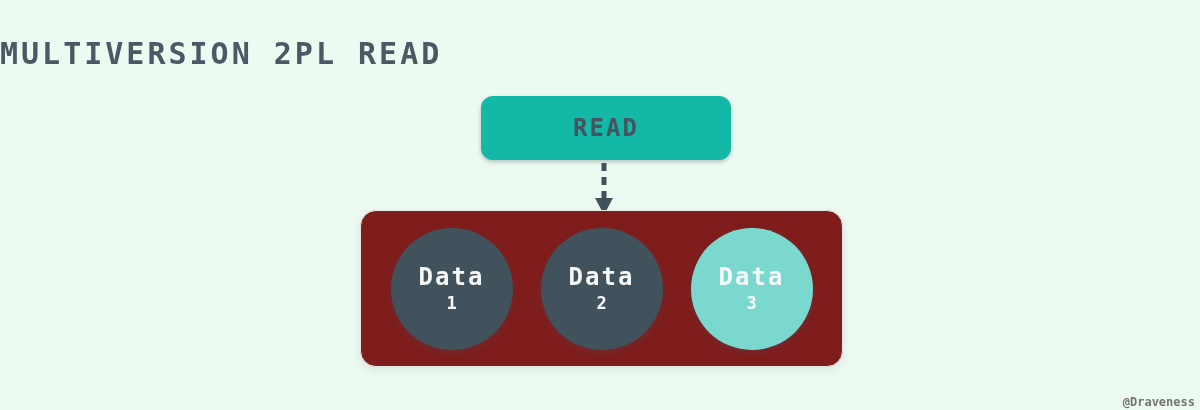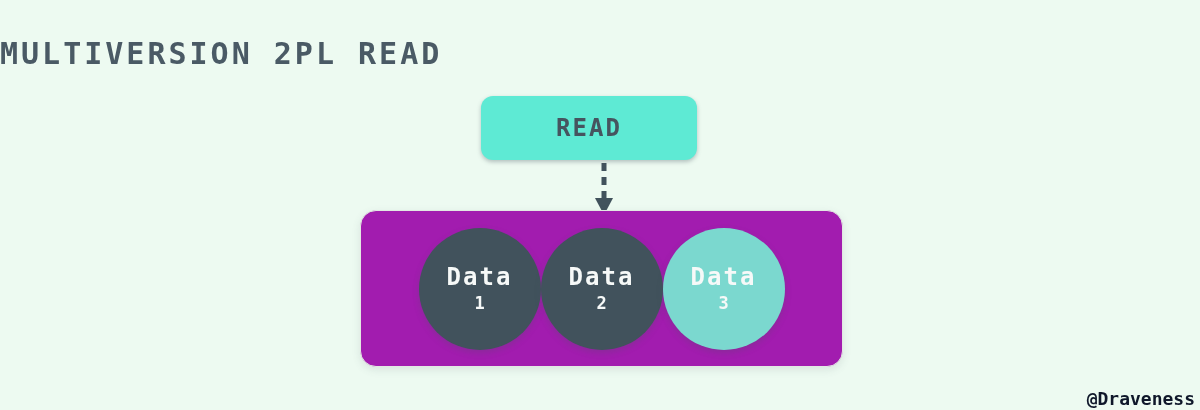--- a/index.html
+++ b/index.html
@@ -18,23 +18,23 @@
     text-align: left;
     font-size: 30px;
     font-weight: bold;
     letter-spacing: 3px;
     color: #4a5a65;
   }
   .read-box {
     position: absolute;
     left: 481px;
     top: 96px;
-    width: 216px;
+    width: 250px;
     height: 64px;
-    background: #5eead4;
+    background: #14b8a6;
     border-radius: 12px;
     box-shadow: 0 2px 4px rgba(70, 84, 95, 0.35);
     display: flex;
     align-items: center;
     justify-content: center;
     font-size: 24px;
     font-weight: bold;
     letter-spacing: 2px;
     color: #46545f;
   }
@@ -42,27 +42,28 @@
     position: absolute;
     left: 586px;
     top: 160px;
   }
   .versions-container {
     position: absolute;
     left: 360px;
     top: 210px;
     width: 483px;
     height: 157px;
-    background: #a21caf;
+    background: #7f1d1d;
     border: 1px solid #e2e8e3;
     border-radius: 16px;
     box-shadow: 0 3px 8px rgba(70, 84, 95, 0.12);
     display: flex;
     align-items: center;
     justify-content: center;
+    gap: 28px;
   }
   .data-circle {
     width: 122px;
     height: 122px;
     border-radius: 50%;
     display: flex;
     flex-direction: column;
     align-items: center;
     justify-content: center;
     box-shadow: 0 3px 6px rgba(70, 84, 95, 0.25);
@@ -79,23 +80,23 @@
   .circle-number {
     font-size: 17px;
     font-weight: bold;
     color: #f6f9f8;
     line-height: 1.3;
   }
   .watermark {
     position: absolute;
     right: 5px;
     bottom: 1px;
-    font-size: 18px;
+    font-size: 12px;
     font-weight: bold;
-    color: #0f172a;
+    color: #737373;
   }
 </style>
 </head>
 <body>
 
 <div class="diagram-title">MULTIVERSION 2PL READ</div>
 
 <div class="read-box">
   <span>READ</span>
 </div>

